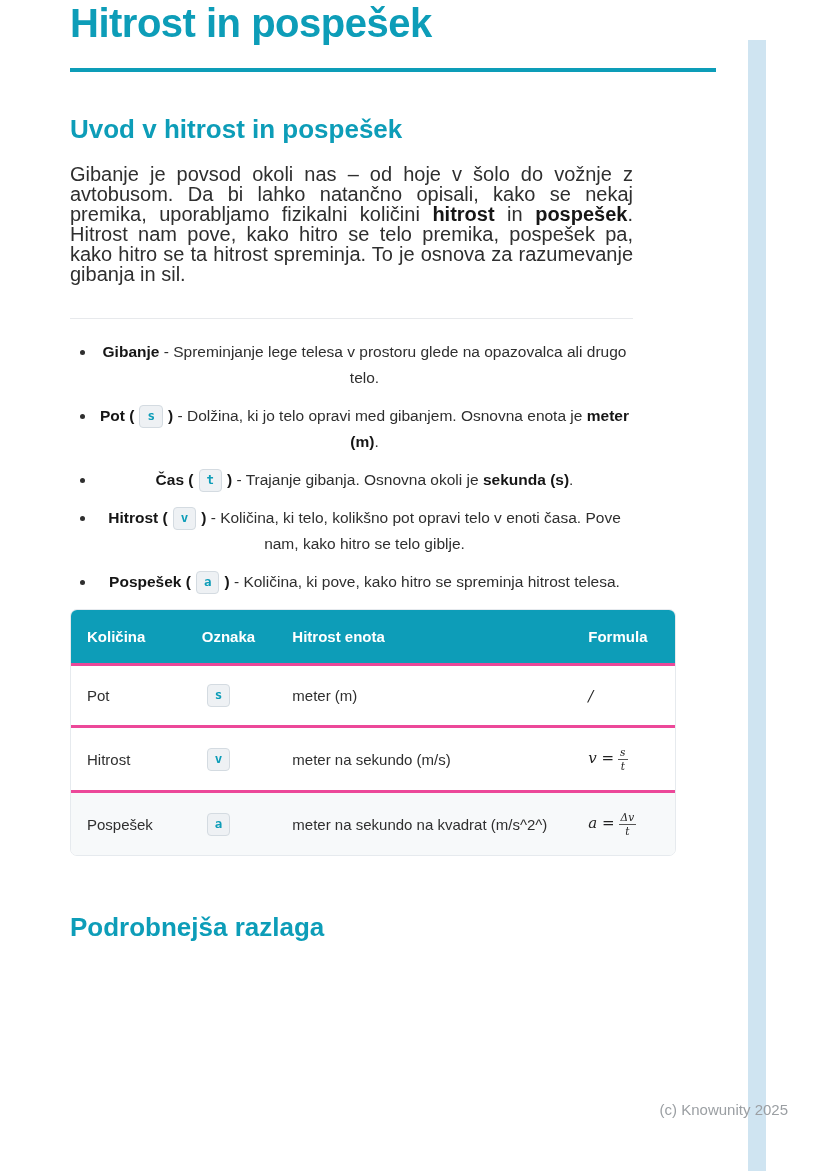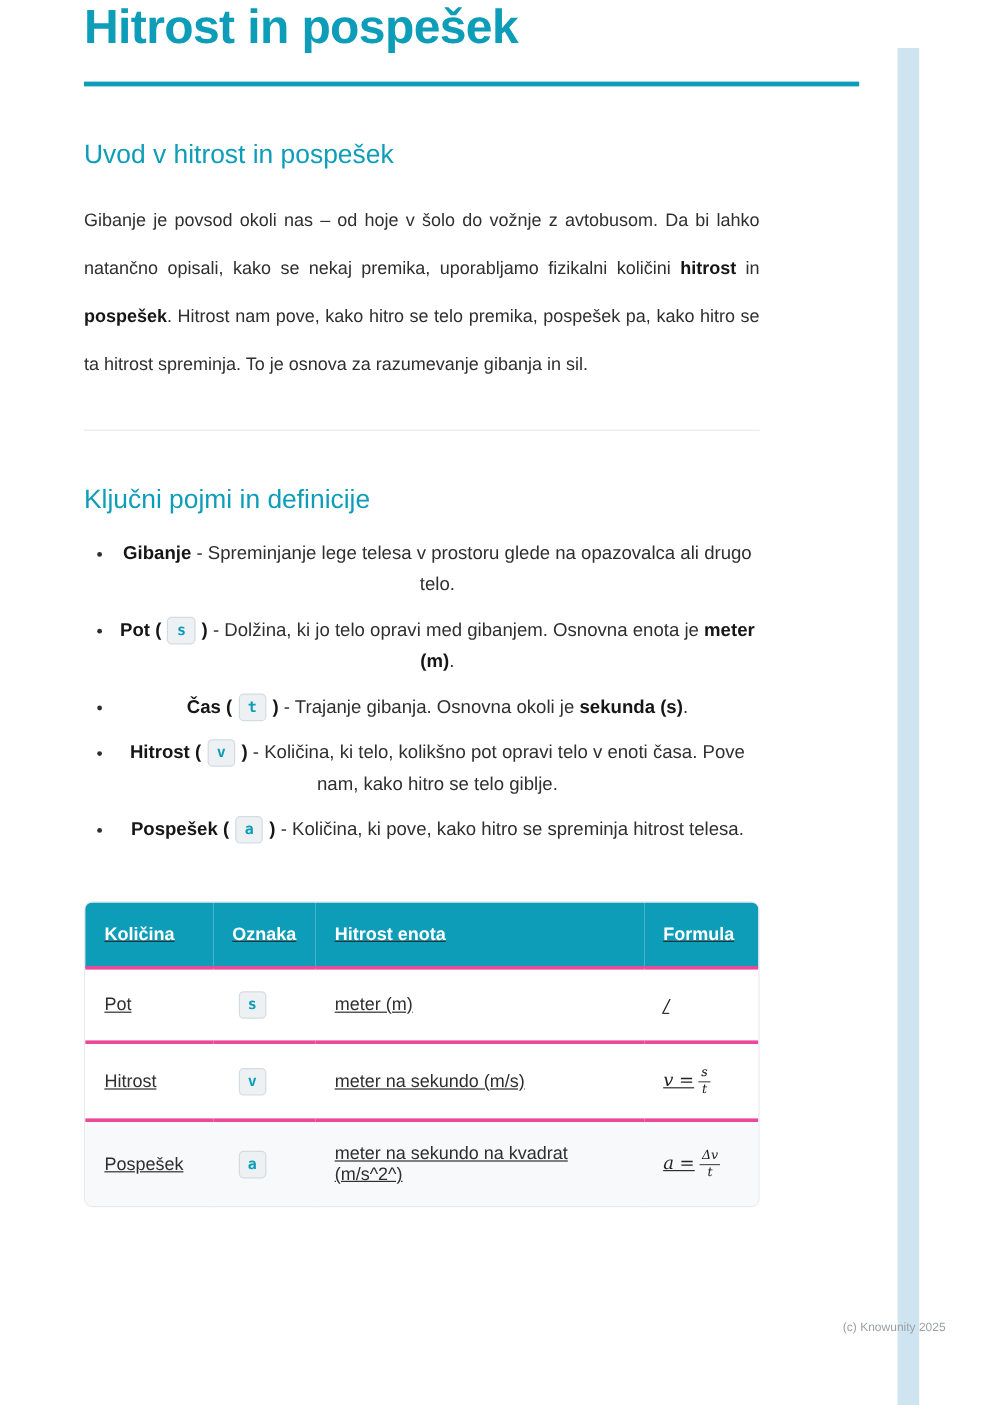--- a/index.html
+++ b/index.html
@@ -32,28 +32,28 @@
   .title-rule {
     width: 646px;
     height: 4px;
     background: var(--accent, #0d9db8);
     border: none;
     margin: 22px 0 0 0;
   }
   h2.section-heading {
     margin: 44px 0 0 0;
     color: var(--accent, #0d9db8);
-    font-size: 22px;
+    font-size: 26px;
     line-height: 26px;
-    font-weight: 400;
+    font-weight: 700;
   }
   p.body-paragraph {
     margin: 22px 0 0 0;
-    font-size: 15px;
-    line-height: 40px;
+    font-size: 20px;
+    line-height: 20px;
     text-align: justify;
   }
   .divider {
     border: none;
     border-top: 1px solid #e7e9ec;
     margin: 34px 0 0 0;
     width: 563px;
   }
   ul.bullets {
     margin: 20px 0 0 0;
@@ -74,26 +74,25 @@
     color: var(--accent, #0d9db8);
     font-family: "DejaVu Sans Mono", monospace;
     font-size: 12.5px;
     font-weight: 700;
     line-height: 16px;
     padding: 2px 7px 3px 7px;
     margin: 0 5px;
     vertical-align: 1px;
   }
   .table-wrap {
-    margin-top: 46px;
-    width: 563px;
+    margin-top: 14px;
+    width: 606px;
     border: 1px solid #e6eaee;
     border-radius: 7px;
     overflow: hidden;
-    text-decoration: underline;
   }
   table.def-table {
     width: 100%;
     border-collapse: collapse;
     font-size: 15px;
   }
   table.def-table thead th {
     background: var(--accent, #0d9db8);
     color: #ffffff;
     font-weight: 700;
@@ -138,21 +137,21 @@
     right: 62px;
     width: 18px;
     height: 1131px;
     background: var(--strip, #cfe4f1);
     z-index: 0;
   }
   .copyright {
     position: absolute;
     top: 1101px;
     right: 40px;
-    font-size: 10px;
+    font-size: 15px;
     color: #9b9fa3;
     z-index: 1;
   }
 </style>
 </head>
 <body>
 
 <div class="page">
 
   <div class="scroll-strip"></div>
@@ -160,21 +159,20 @@
   <div class="content">
 
     <h1 class="doc-title">Hitrost in pospešek</h1>
     <div class="title-rule"></div>
 
     <h2 class="section-heading">Uvod v hitrost in pospešek</h2>
     <p class="body-paragraph"><span>Gibanje je povsod okoli nas – od hoje v šolo do vožnje z avtobusom. Da bi lahko natančno opisali, kako se nekaj premika, uporabljamo fizikalni količini </span><span class="b">hitrost</span><span> in </span><span class="b">pospešek</span><span>. Hitrost nam pove, kako hitro se telo premika, pospešek pa, kako hitro se ta hitrost spreminja. To je osnova za razumevanje gibanja in sil.</span></p>
 
     <hr class="divider">
 
-    <h2 class="section-heading">Ključni pojmi in definicije</h2>
 
     <ul class="bullets">
       <li><span class="b">Gibanje</span><span> - Spreminjanje lege telesa v prostoru glede na opazovalca ali drugo telo.</span></li>
       <li><span class="b">Pot (</span><span class="chip">s</span><span class="b">)</span><span> - Dolžina, ki jo telo opravi med gibanjem. Osnovna enota je </span><span class="b">meter (m)</span><span>.</span></li>
       <li><span class="b">Čas (</span><span class="chip">t</span><span class="b">)</span><span> - Trajanje gibanja. Osnovna okoli je </span><span class="b">sekunda (s)</span><span>.</span></li>
       <li><span class="b">Hitrost (</span><span class="chip">v</span><span class="b">)</span><span> - Količina, ki telo, kolikšno pot opravi telo v enoti časa. Pove nam, kako hitro se telo giblje.</span></li>
       <li><span class="b">Pospešek (</span><span class="chip">a</span><span class="b">)</span><span> - Količina, ki pove, kako hitro se spreminja hitrost telesa.</span></li>
     </ul>
 
     <div class="table-wrap">
@@ -215,18 +213,19 @@
             <td>meter na sekundo na kvadrat (m/s^2^)</td>
             <td><span class="math">a =</span><span class="frac">
                   <span class="num">Δv</span>
                   <span class="den">t</span>
                 </span></td>
           </tr>
         </tbody>
       </table>
     </div>
 
+    <h2 class="section-heading" style="margin-top:58px;">Podrobnejša razlaga</h2>
 
   </div>
 
   <div class="copyright">(c) Knowunity 2025</div>
 
 </div>
 
 </body></html>

